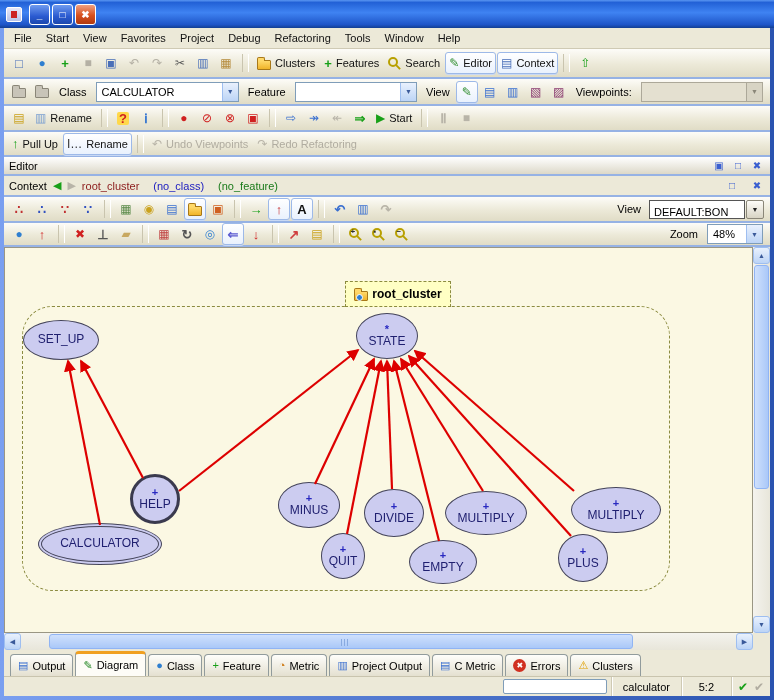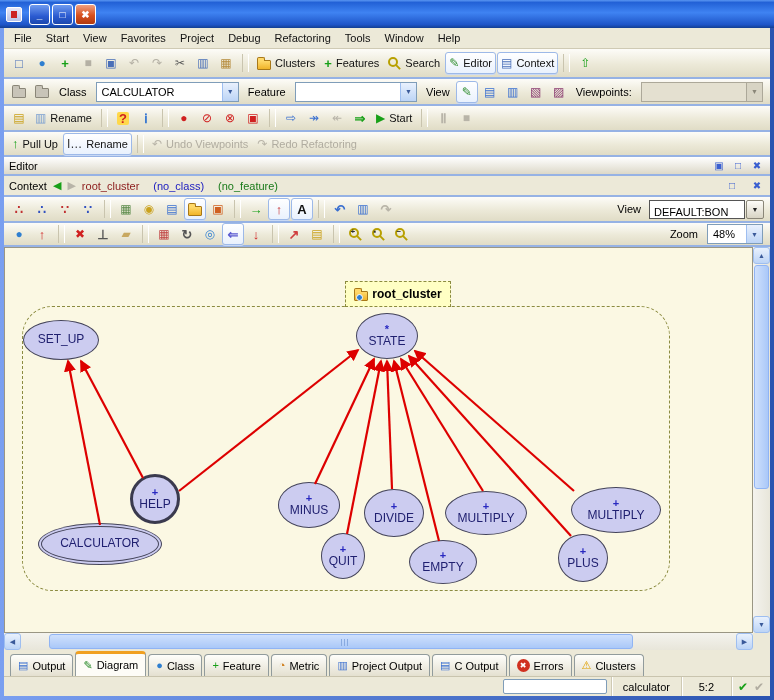--- a/index.html
+++ b/index.html
@@ -556,21 +556,21 @@
         <span class="tab">
           <span class="tabicon" style="color: rgb(208, 128, 32);">◔</span>
           <span class="tablabel">Metric</span>
         </span>
         <span class="tab">
           <span class="tabicon" style="color: rgb(58, 111, 208);">▥</span>
           <span class="tablabel">Project Output</span>
         </span>
         <span class="tab">
           <span class="tabicon" style="color: rgb(58, 111, 208);">▤</span>
-          <span class="tablabel">C Output</span>
+          <span class="tablabel">C Metric</span>
         </span>
         <span class="tab">
           <span class="tabicon ball" style="color: rgb(255, 255, 255); background: rgb(208, 48, 32);">✖</span>
           <span class="tablabel">Errors</span>
         </span>
         <span class="tab">
           <span class="tabicon" style="color: rgb(224, 160, 0);">⚠</span>
           <span class="tablabel">Clusters</span>
         </span>
       </div>

